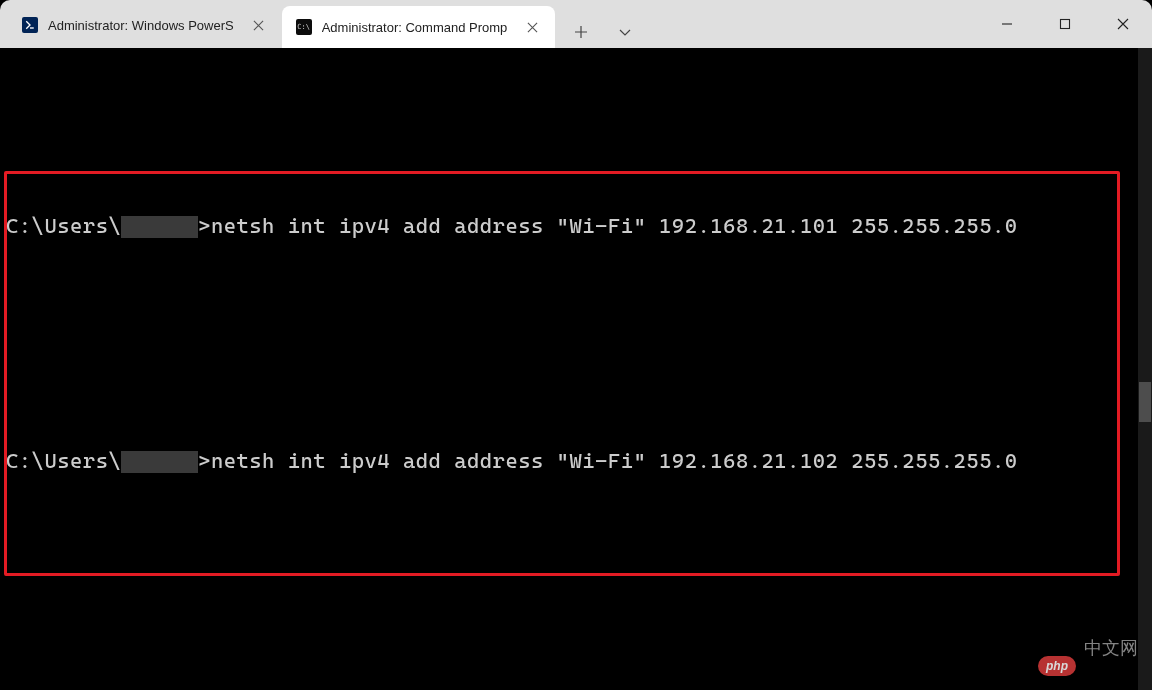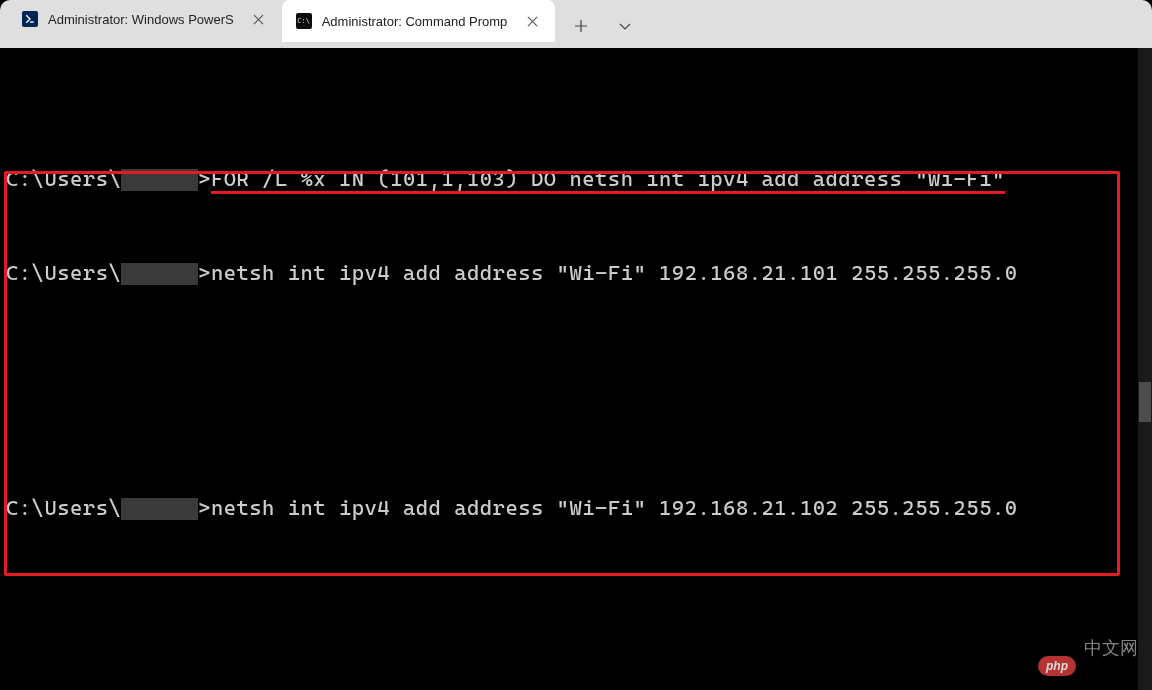--- a/index.html
+++ b/index.html
@@ -11,21 +11,20 @@
       overflow: hidden;
       position: relative;
     }
     .titlebar {
       height: 48px;
       background: #dfdfdf;
       display: flex;
       align-items: stretch;
       border-top-left-radius: 10px;
       border-top-right-radius: 10px;
-      flex-direction: column;
     }
     .tabs {
       display: flex;
       align-items: flex-end;
       flex: 1;
       padding-left: 8px;
     }
     .tab {
       display: flex;
       align-items: center;
@@ -241,21 +240,20 @@
       <svg viewBox="0 0 12 12">
           <path d="M1 1 L11 11 M11 1 L1 11" stroke="#222" stroke-width="1.1"></path>
         </svg>
     </div>
   </div>
 </div>
 
 <div class="terminal">
 <div class="spacer"></div>
 <div class="spacer"></div>
-<div class="term-line"><span class="prompt-path"><span>C:\Users\</span><span class="redacted">      </span><span>&gt;</span></span><span class="underline-red">FOR /L %x IN (101,1,103) DO netsh int ipv4 add address "Wi-Fi"</span></div>
 <div class="spacer"></div>
 <div class="term-line"><span class="prompt-path"><span>C:\Users\</span><span class="redacted">      </span><span>&gt;</span></span><span>netsh int ipv4 add address "Wi-Fi" 192.168.21.101 255.255.255.0</span></div>
 <div class="spacer"></div>
 <div class="spacer"></div>
 <div class="spacer"></div>
 <div class="spacer"></div>
 <div class="term-line"><span class="prompt-path"><span>C:\Users\</span><span class="redacted">      </span><span>&gt;</span></span><span>netsh int ipv4 add address "Wi-Fi" 192.168.21.102 255.255.255.0</span></div>
 <div class="spacer"></div>
 <div class="spacer"></div>
 <div class="spacer"></div>

